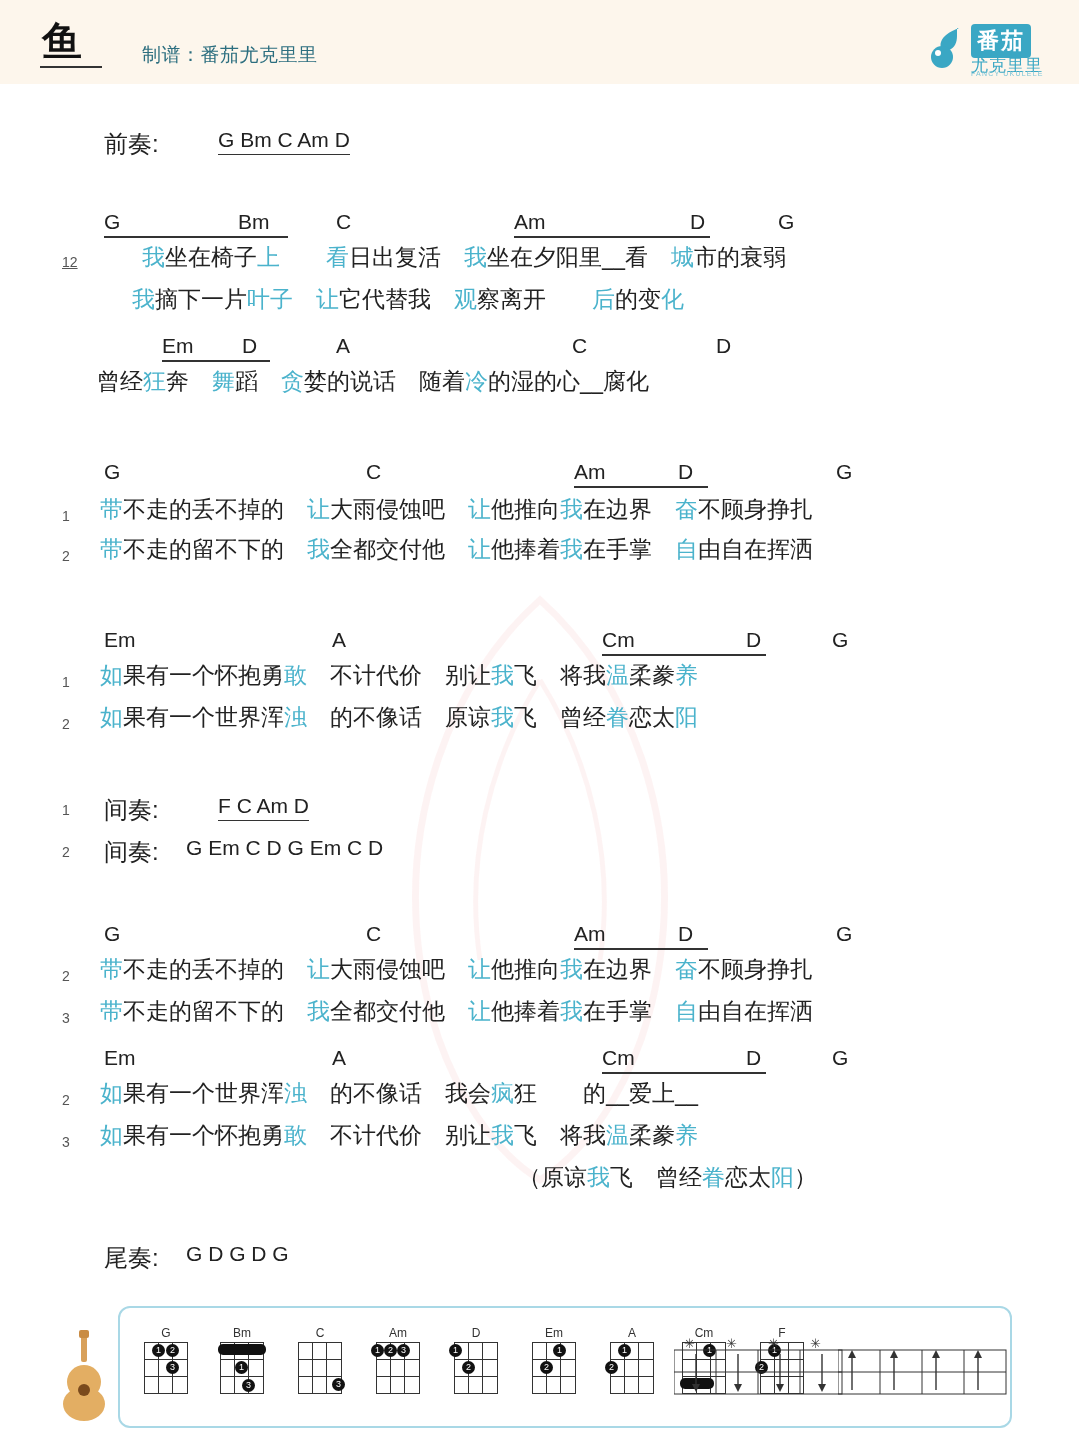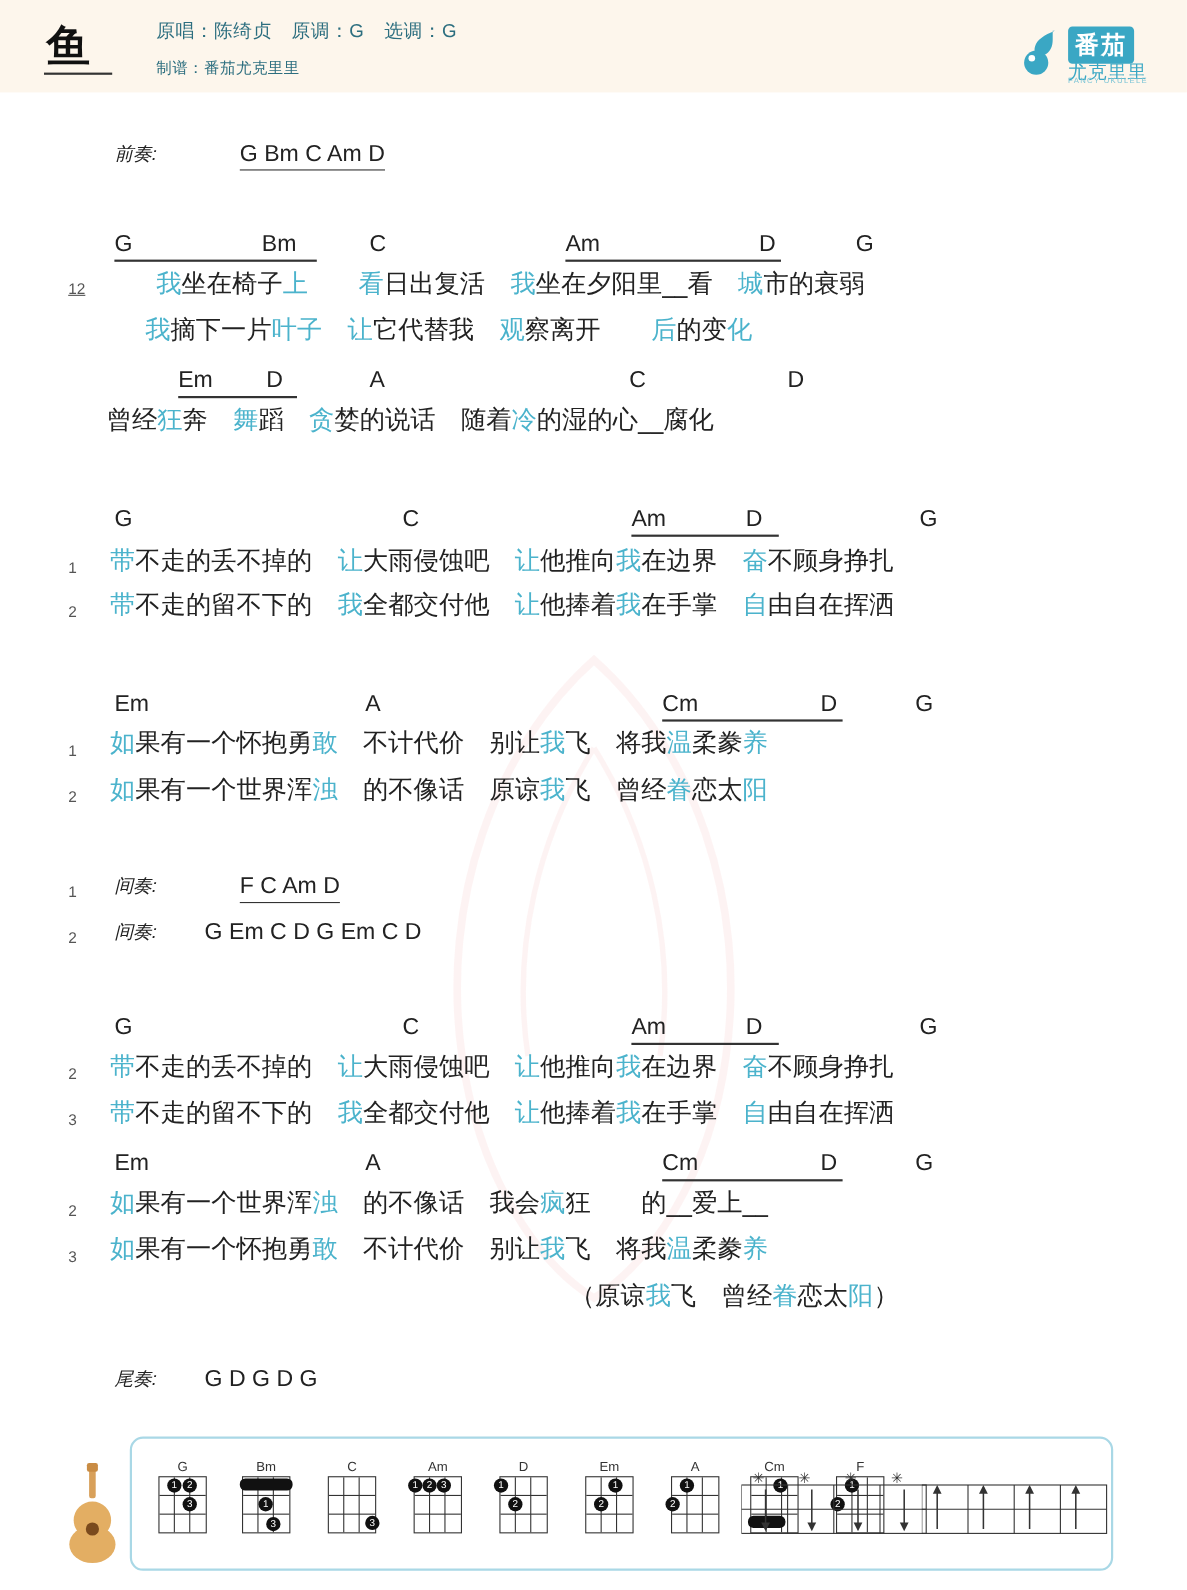--- a/index.html
+++ b/index.html
@@ -23,22 +23,22 @@
     letter-spacing:1px;
   }
   .title-underline{
     position:absolute;left:40px;top:66px;width:62px;height:2px;background:#333;
   }
   .meta{
     position:absolute;left:142px;top:17px;
     font-size:17px;color:#2c6e7f;letter-spacing:.5px;
   }
   .meta2{
-    position:absolute;left:142px;top:53px;
-    font-size:14px;color:#2c6e7f;letter-spacing:.5px;
+    position:absolute;left:142px;top:42px;
+    font-size:19px;color:#2c6e7f;letter-spacing:.5px;
   }
   .meta .sep{display:inline-block;width:18px;}
   .logo{
     position:absolute;right:30px;top:20px;width:120px;height:60px;
   }
   .logo-note{
     position:absolute;left:0;top:4px;width:44px;height:48px;
   }
   .logo-tomato{
     position:absolute;left:42px;top:4px;
@@ -65,21 +65,21 @@
     font-size:21px;color:#222;font-family:"Liberation Sans",sans-serif;
   }
   .lyric{
     font-size:23px;color:#222;letter-spacing:0px;
     font-family:"DejaVu Sans","Liberation Sans",sans-serif;
   }
   .hl{color:#4bb3cc;}
   .num{
     position:absolute;font-size:14px;color:#555;
   }
-  .label{font-size:17px;color:#222;font-style:italic;}
+  .label{font-size:24px;color:#222;}
   .uline{border-bottom:1.6px solid #333;padding-bottom:2px;margin-left:32px;}
   
   .panel{
     position:absolute;left:118px;top:1306px;width:890px;height:118px;
     border:2px solid #a9d8e6;border-radius:12px;background:#fff;
   }
   .uke{
     position:absolute;left:58px;top:1330px;width:52px;height:92px;
   }
   .cd{position:absolute;}
@@ -97,23 +97,20 @@
   .bar{position:absolute;height:11px;background:#111;border-radius:5px;}
   .strum{position:absolute;}
 </style>
 </head>
 <body>
 
 <div class="header">
   <div class="song-title">鱼</div>
   <div class="title-underline"></div>
 
-  <div class="meta">
-    <span>原唱：</span><span>陈绮贞</span><span class="sep"></span><span>原调：</span><span>G</span><span class="sep"></span><span>选调：</span><span>G</span>
-  </div>
   <div class="meta2">
     <span>制谱：</span><span>番茄尤克里里</span>
   </div>
 
   <div class="logo">
     <svg class="logo-note" viewBox="0 0 44 48">
       <path d="M30 4 C20 8 14 12 12 18 C10 24 14 28 20 26 C26 24 28 18 28 12 L28 4 Z" fill="#3aa7c4"></path>
       <circle cx="13" cy="33" r="11" fill="#3aa7c4"></circle>
       <circle cx="9" cy="29" r="3" fill="#ffffff"></circle>
     </svg>

